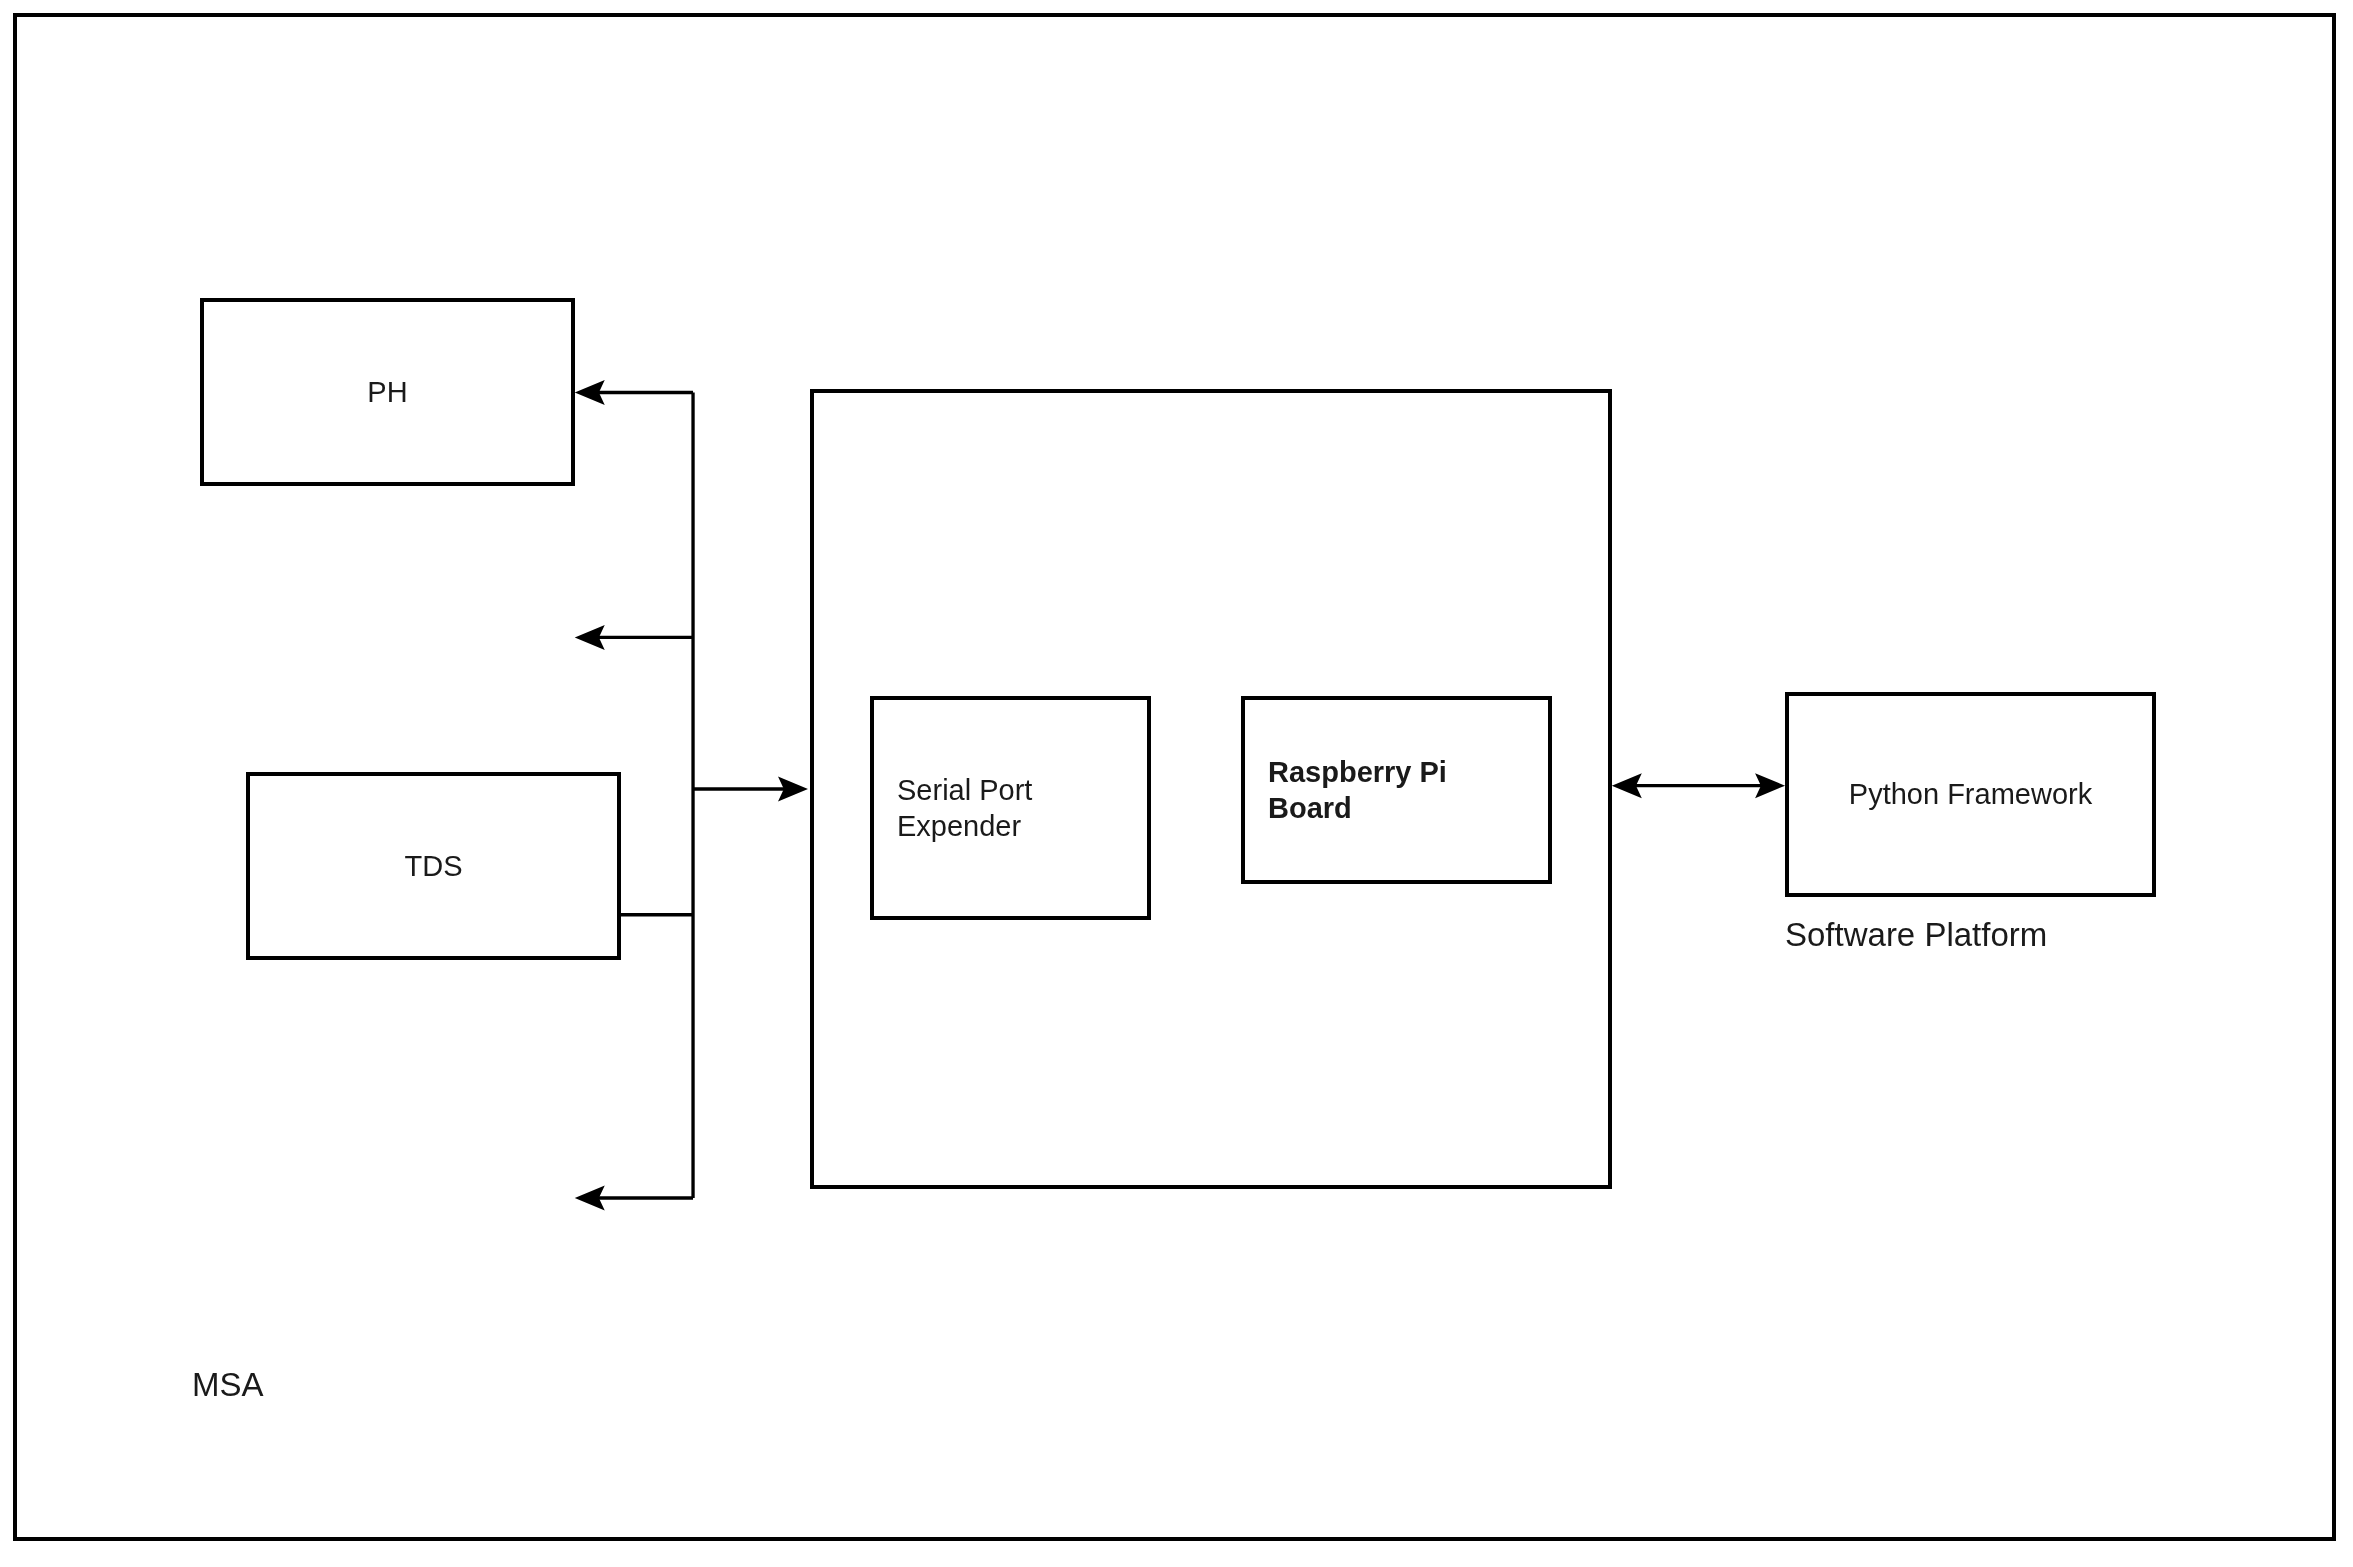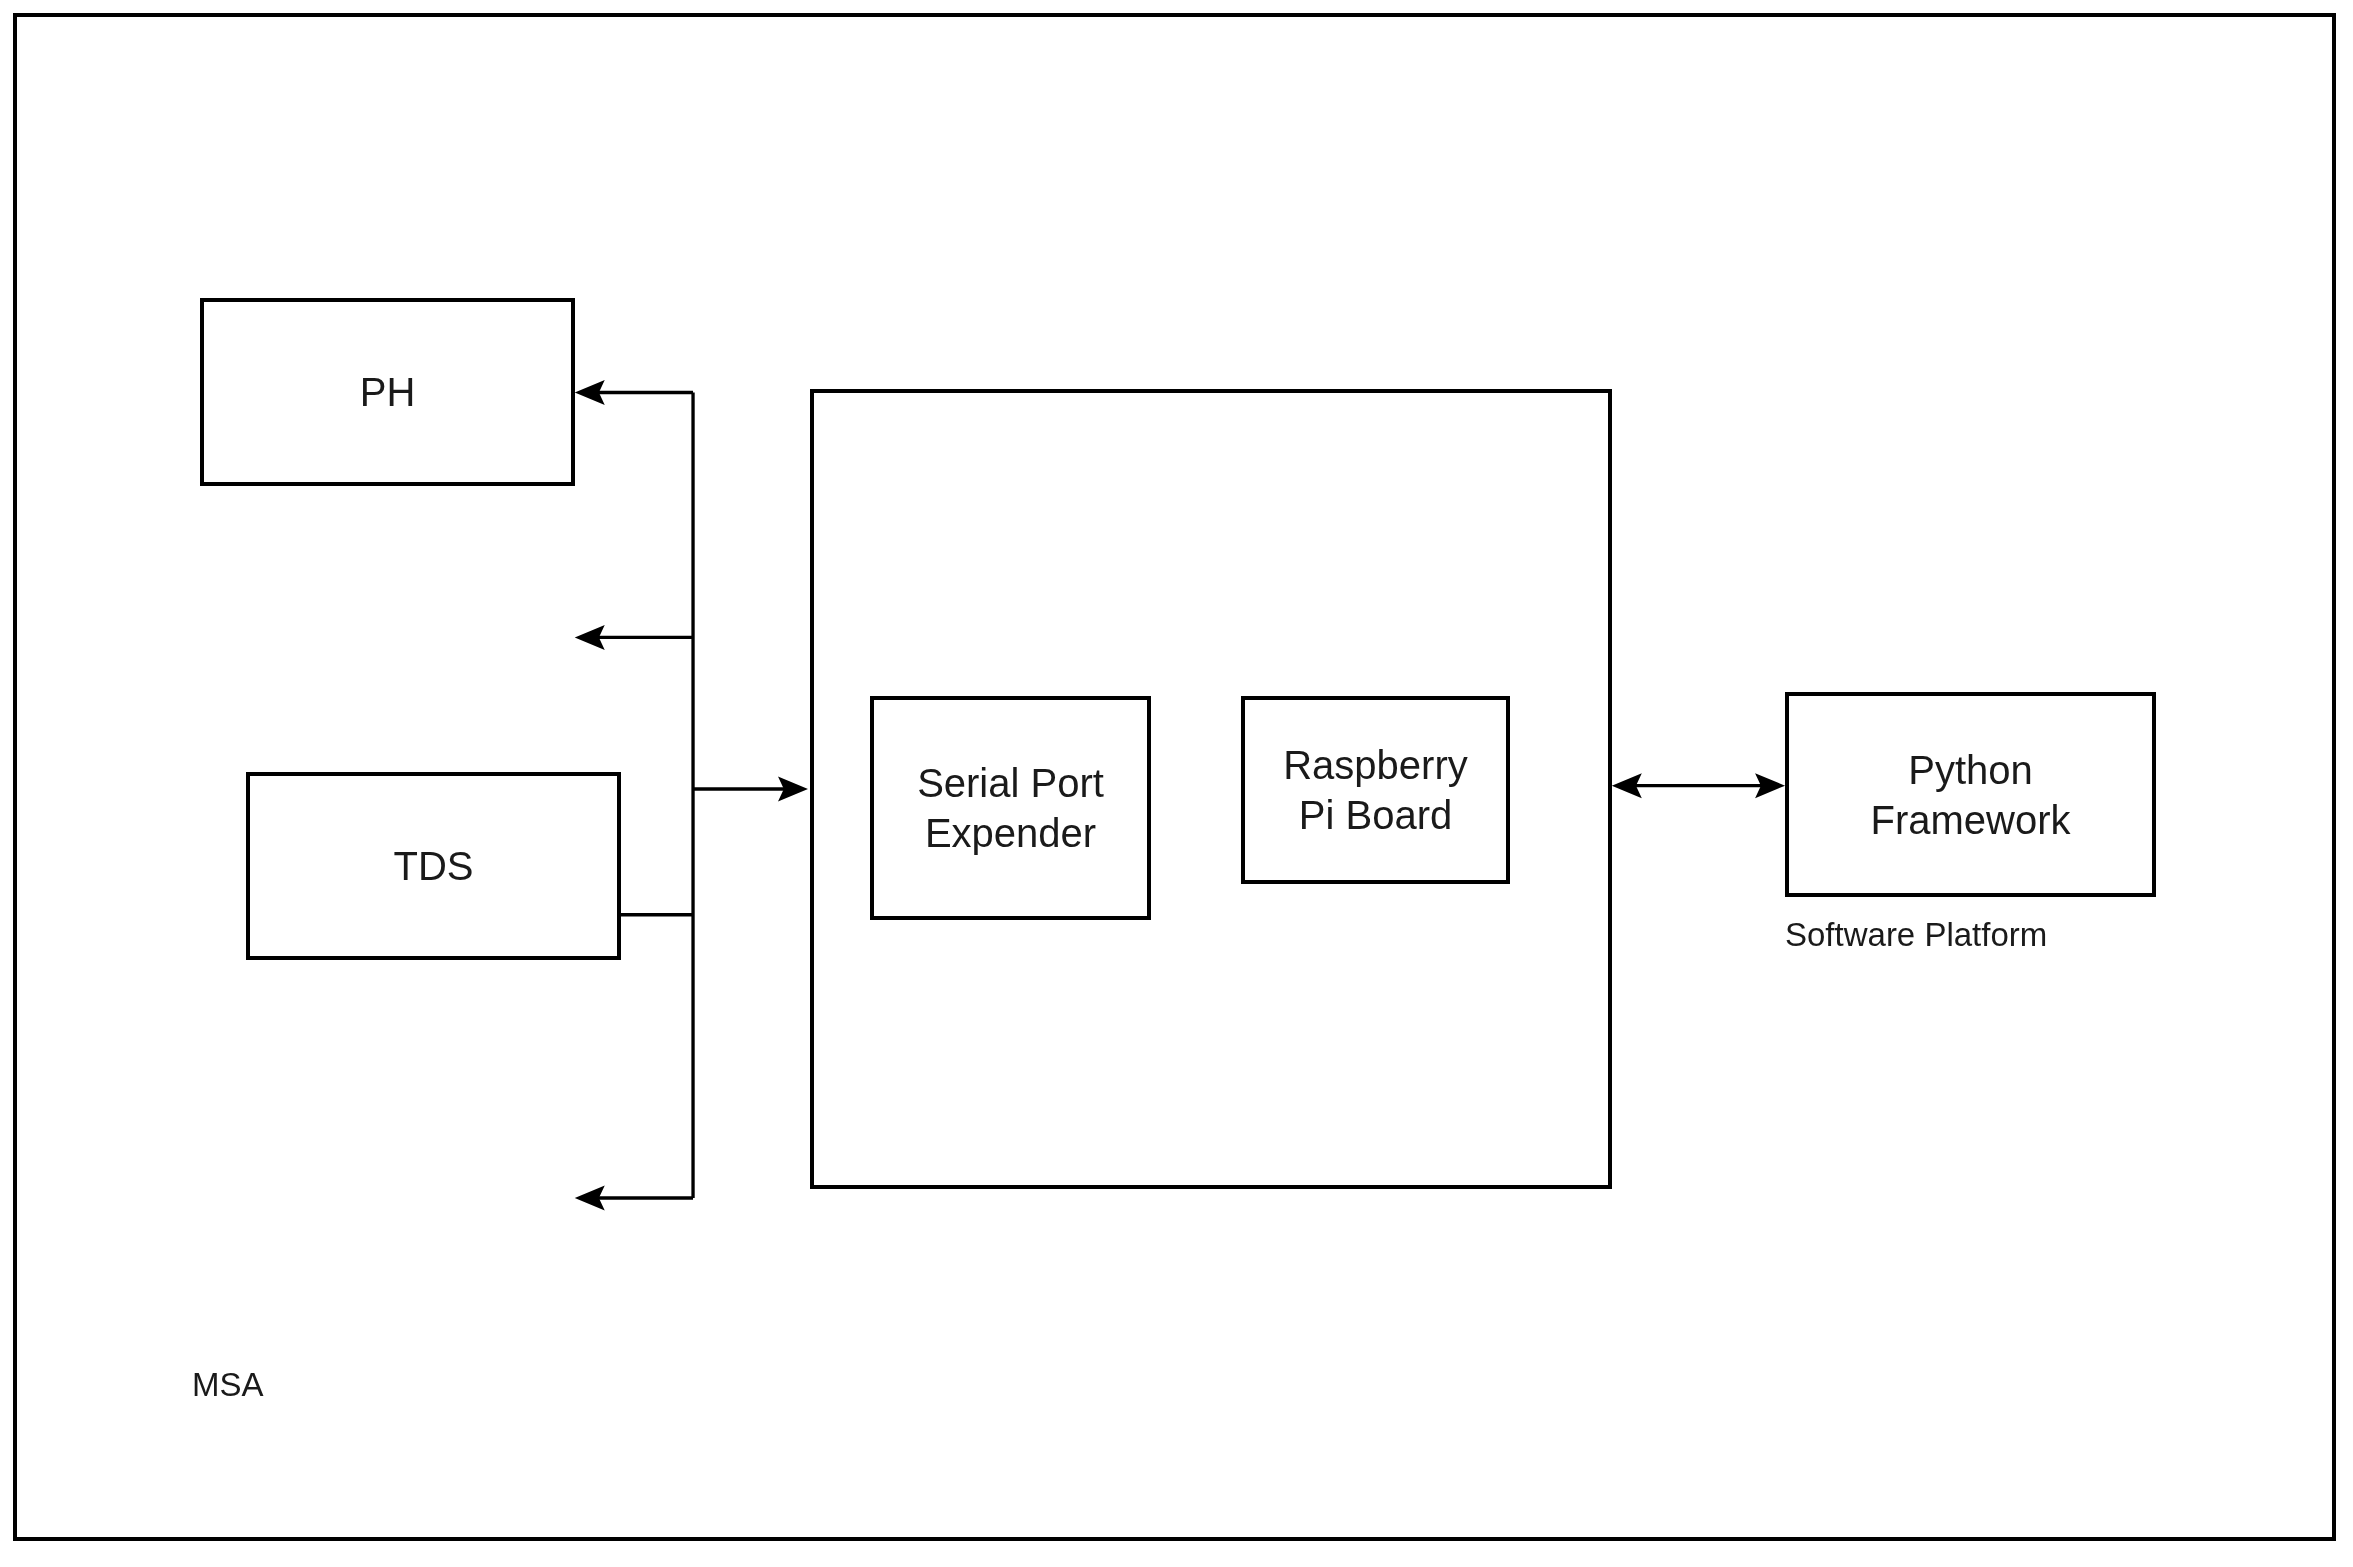--- a/index.html
+++ b/index.html
@@ -24,22 +24,22 @@
     box-sizing: border-box;
   }
   .node {
     position: absolute;
     border: 4.2px solid #000000;
     background: #ffffff;
     box-sizing: border-box;
     display: flex;
     align-items: center;
     justify-content: center;
-    text-align: center;
-    font-size: 40px;
+    text-align: left;
+    font-size: 29px;
     line-height: 1.25;
     color: #1a1a1a;
     padding: 0 23px;
   }
   
   .sensor { left: 200px; width: 375px; height: 188px; }
   #node-ph          { top: 298px; }
   #node-temperature { top: 543px; }
   #node-tds         { top: 772px; margin-left: 46px; }
   #node-turbidity   { top: 1104px; }
@@ -47,21 +47,21 @@
   
   #hardware-box {
     position: absolute;
     left: 810px; top: 389px;
     width: 802px; height: 800px;
     border: 4.2px solid #000000;
     background: #ffffff;
     box-sizing: border-box;
   }
   #node-serial    { left: 870px; top: 696px; width: 281px; height: 224px; }
-  #node-raspberry { left: 1241px; top: 696px; width: 269px; height: 188px; }
+  #node-raspberry { left: 1241px; top: 696px; width: 311px; height: 188px; font-weight: bold; }
 
   
   #node-python { left: 1785px; top: 692px; width: 371px; height: 205px; }
 
   .caption {
     position: absolute;
     font-size: 33px;
     color: #1a1a1a;
     text-align: left;
     white-space: nowrap;

